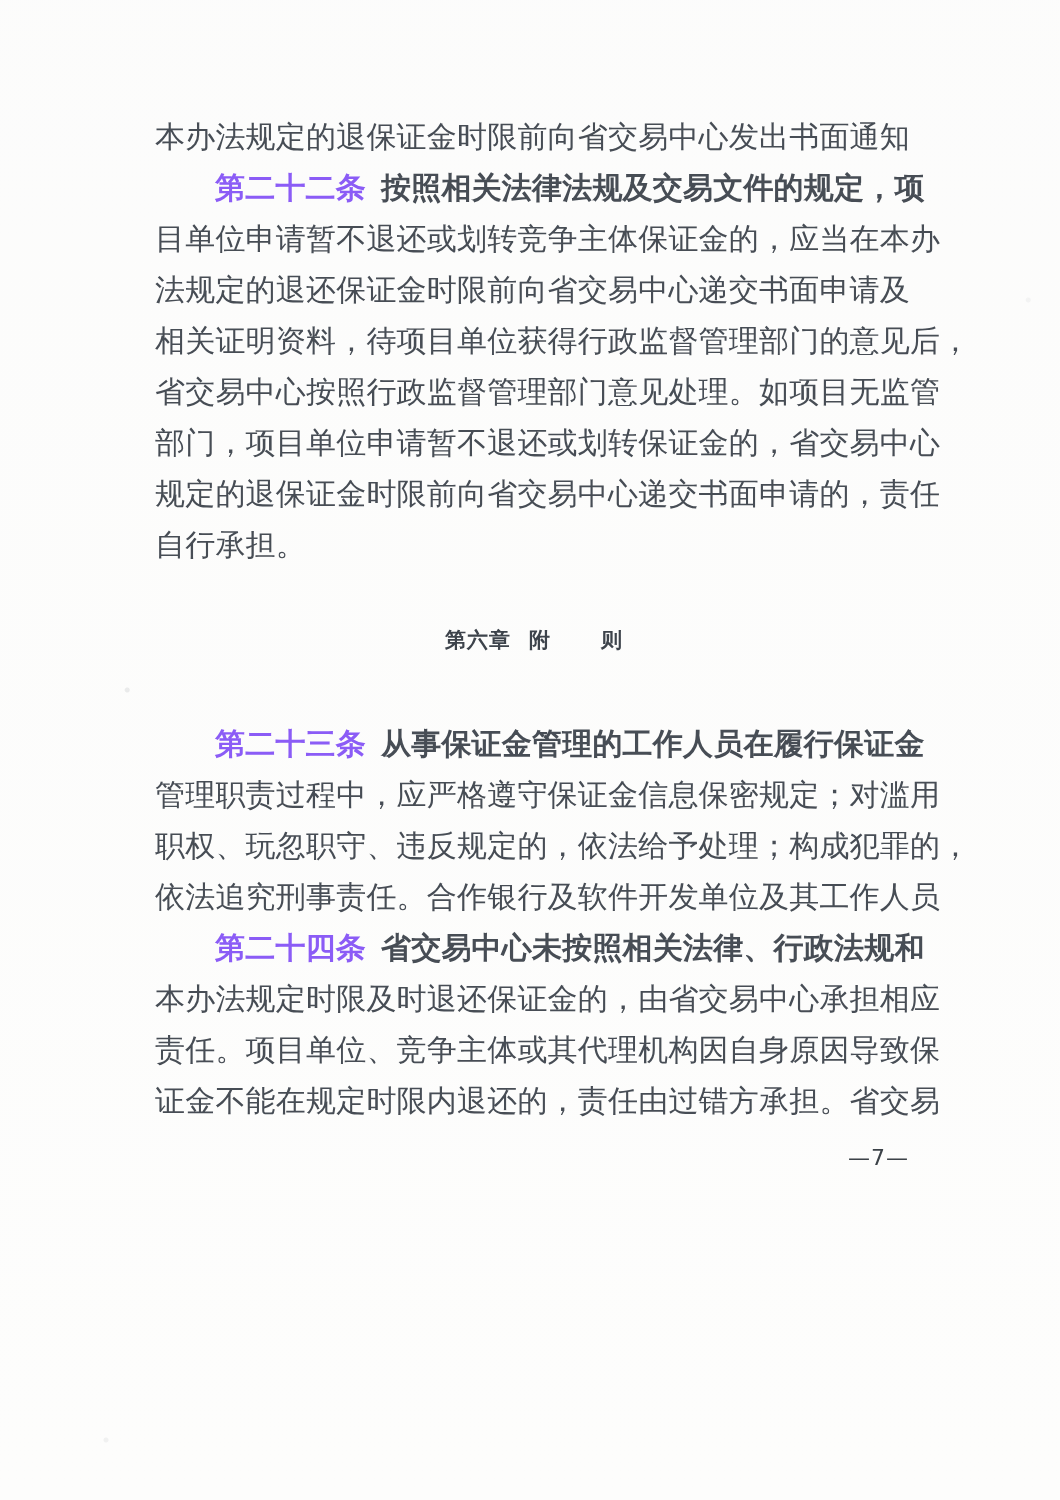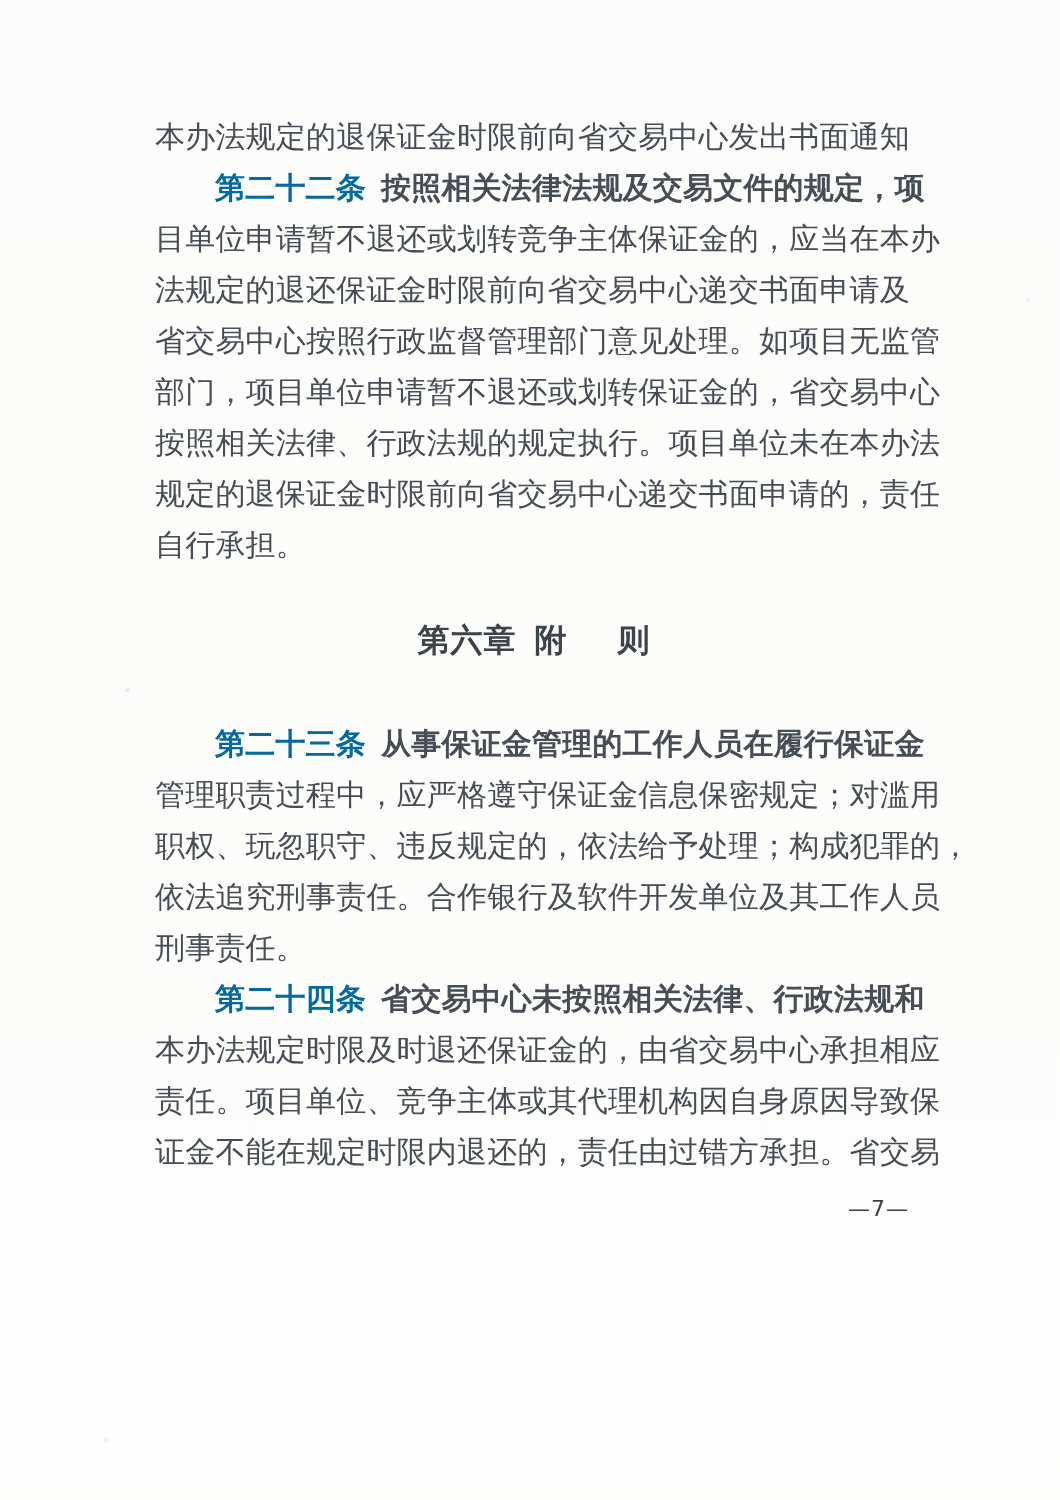--- a/index.html
+++ b/index.html
@@ -41,34 +41,34 @@
     line-height: 51px;
     font-size: 30px;
     letter-spacing: 0.2px;
     white-space: nowrap;
   }
   .indent {
     text-indent: 60px;
   }
   .art-num {
     font-weight: bold;
-    color: #0369a1;
+    color: #8b5cf6;
     margin-top: 27px;
   }
   .art-rest {
     margin-left: 15px;
     font-weight: bold;
   }
   .chapter-heading {
     margin-top: 44px;
     margin-bottom: 52px;
     height: 52px;
     line-height: 52px;
     text-align: center;
-    font-size: 32px;
+    font-size: 21px;
     font-weight: bold;
     color: #3d434b;
     letter-spacing: 1px;
   }
   .chapter-heading .gap1 { margin-left: 18px; }
   .chapter-heading .gap2 { margin-left: 50px; }
   .page-number {
     margin-top: 16px;
     height: 32px;
     line-height: 32px;
@@ -84,33 +84,32 @@
 <body>
 
 <div class="page">
   <div class="content">
 
     <div class="line">本办法规定的退保证金时限前向省交易中心发出书面通知</div>
 
     <div class="line indent"><span class="art-num">第二十二条</span><span class="art-rest">按照相关法律法规及交易文件的规定，项</span></div>
     <div class="line">目单位申请暂不退还或划转竞争主体保证金的，应当在本办</div>
     <div class="line">法规定的退还保证金时限前向省交易中心递交书面申请及</div>
+    <div class="line">相关证明资料，待项目单位获得行政监督管理部门的意见后，</div>
     <div class="line">省交易中心按照行政监督管理部门意见处理。如项目无监管</div>
     <div class="line">部门，项目单位申请暂不退还或划转保证金的，省交易中心</div>
-    <div class="line">按照相关法律、行政法规的规定执行。项目单位未在本办法</div>
     <div class="line">规定的退保证金时限前向省交易中心递交书面申请的，责任</div>
     <div class="line">自行承担。</div>
 
     <div class="chapter-heading"><span>第六章</span><span class="gap1">附</span><span class="gap2">则</span></div>
 
     <div class="line indent"><span class="art-num">第二十三条</span><span class="art-rest">从事保证金管理的工作人员在履行保证金</span></div>
     <div class="line">管理职责过程中，应严格遵守保证金信息保密规定；对滥用</div>
     <div class="line">职权、玩忽职守、违反规定的，依法给予处理；构成犯罪的，</div>
     <div class="line">依法追究刑事责任。合作银行及软件开发单位及其工作人员</div>
-    <div class="line">刑事责任。</div>
 
     <div class="line indent"><span class="art-num">第二十四条</span><span class="art-rest">省交易中心未按照相关法律、行政法规和</span></div>
     <div class="line">本办法规定时限及时退还保证金的，由省交易中心承担相应</div>
     <div class="line">责任。项目单位、竞争主体或其代理机构因自身原因导致保</div>
     <div class="line">证金不能在规定时限内退还的，责任由过错方承担。省交易</div>
 
     <div class="page-number">—7—</div>
 
   </div>
 </div>

